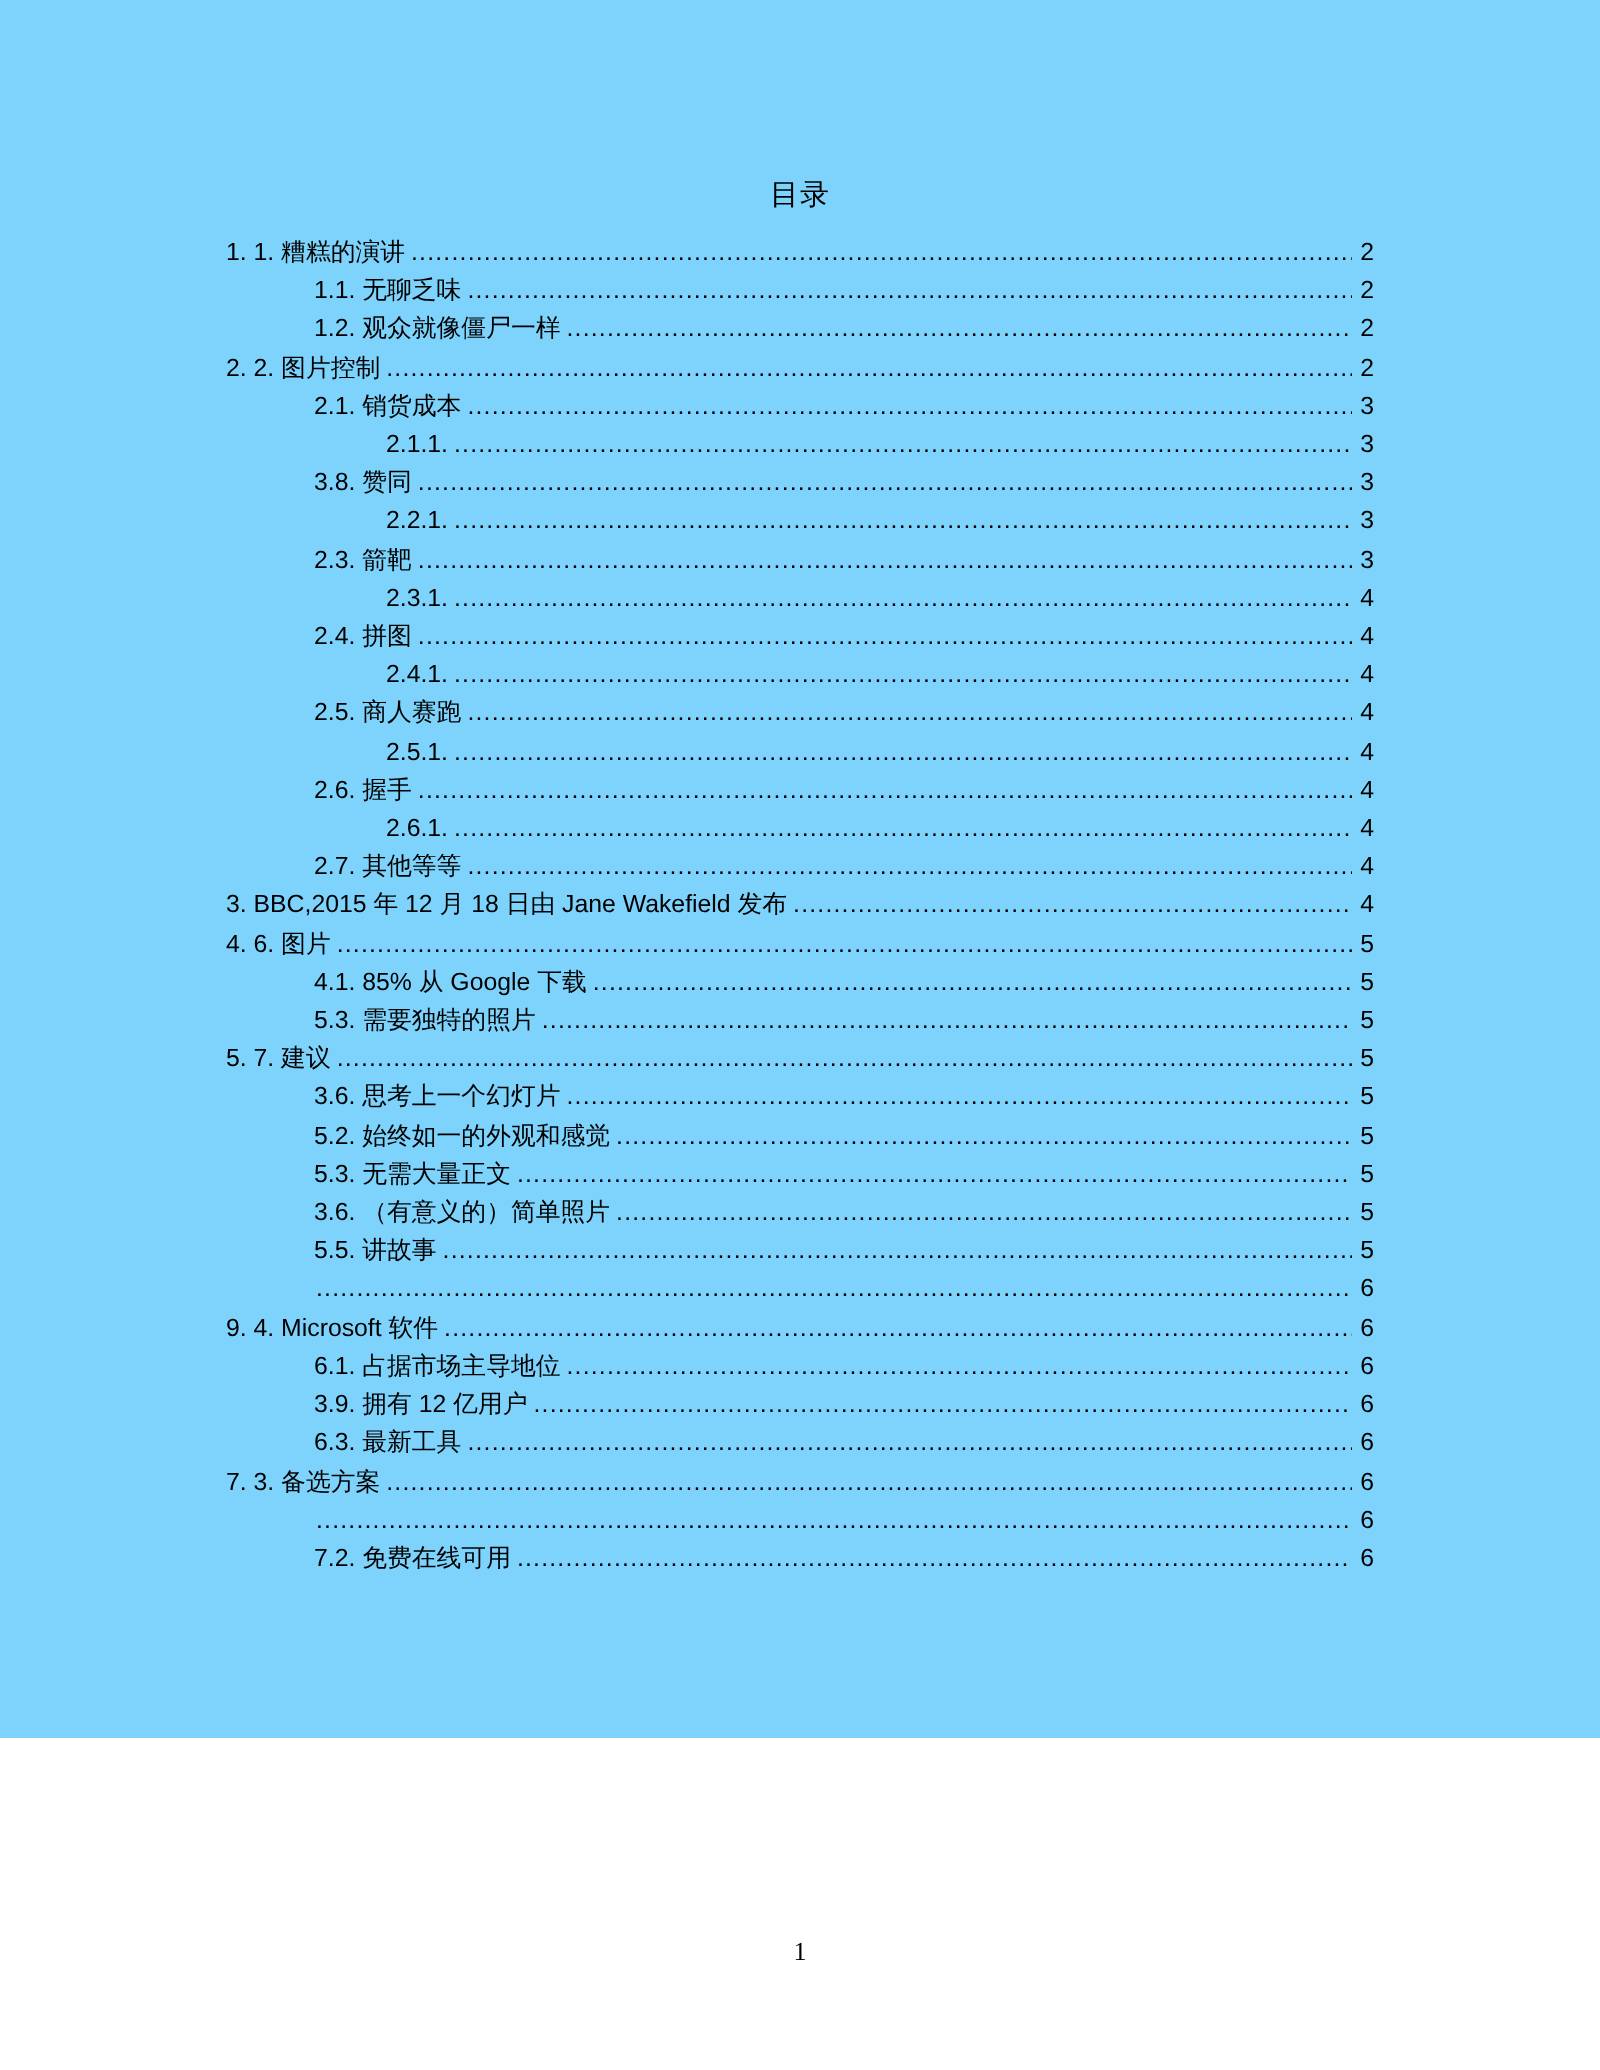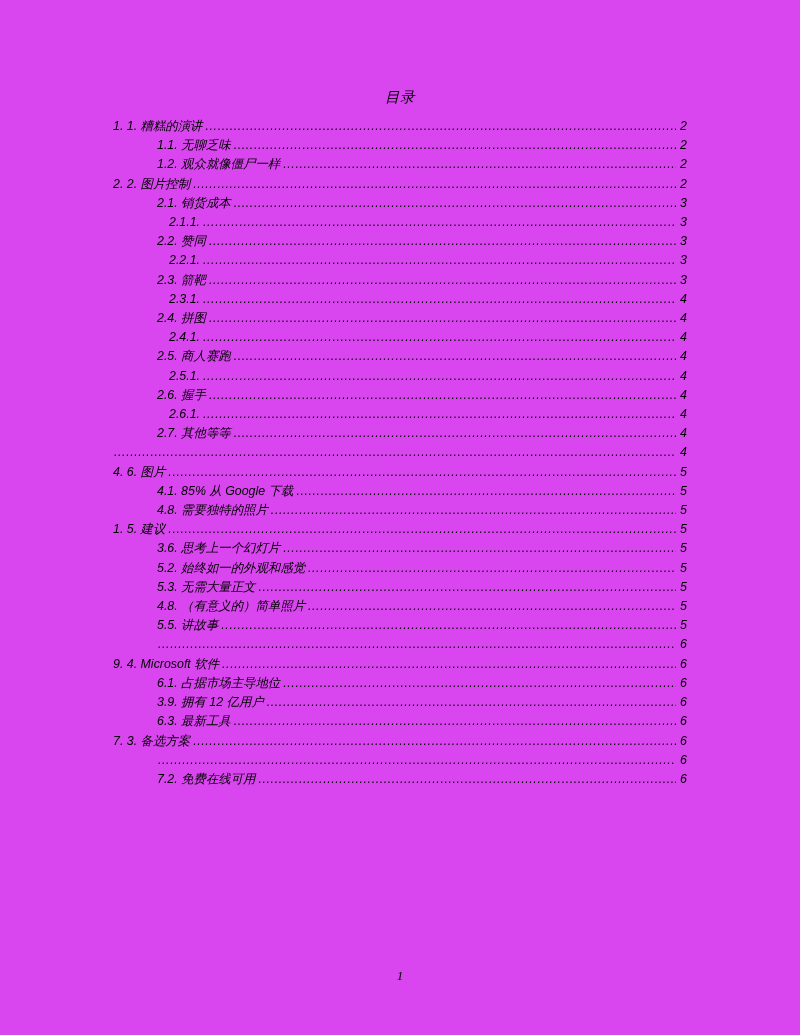--- a/index.html
+++ b/index.html
@@ -11,23 +11,22 @@
     width: 800px;
     height: 1035px;
     position: relative;
     font-family: "Liberation Serif", "DejaVu Serif", serif;
     color: #000000;
   }
   .page {
     position: absolute;
     left: 0; top: 0;
     width: 800px;
-    height: 1035px;
-    background: #d946ef;
-    font-style: italic;
+    height: 869px;
+    background: #7dd3fc;
   }
   .content {
     position: absolute;
     left: 113px;
     top: 88px;
     width: 574px;
   }
   .toc-title {
     text-align: center;
     font-size: 14.5px;
@@ -65,21 +64,21 @@
     white-space: nowrap;
   }
   .toc-entry .pageno {
     flex: 0 0 auto;
     padding-left: 2px;
     text-align: right;
     min-width: 8px;
   }
   .lvl1 { margin-left: 0px; }
   .lvl2 { margin-left: 44px; }
-  .lvl3 { margin-left: 56px; justify-content: space-between; }
+  .lvl3 { margin-left: 80px; justify-content: space-between; }
 
   .footer {
     position: absolute;
     left: 0;
     top: 968px;
     width: 800px;
     text-align: center;
     font-size: 13px;
     font-family: "Liberation Serif", serif;
   }
@@ -115,21 +114,21 @@
           <span class="label">2.1. 销货成本</span>
           <span class="leader"></span>
           <span class="pageno">3</span>
         </div>
         <div class="toc-entry lvl3">
           <span class="label">2.1.1.</span>
           <span class="leader"></span>
           <span class="pageno">3</span>
         </div>
         <div class="toc-entry lvl2">
-          <span class="label">2.2. 赞同</span>
+          <span class="label">3.8. 赞同</span>
           <span class="leader"></span>
           <span class="pageno">3</span>
         </div>
         <div class="toc-entry lvl3">
           <span class="label">2.2.1.</span>
           <span class="leader"></span>
           <span class="pageno">3</span>
         </div>
         <div class="toc-entry lvl2">
           <span class="label">2.3. 箭靶</span>
@@ -170,60 +169,61 @@
           <span class="label">2.6.1.</span>
           <span class="leader"></span>
           <span class="pageno">4</span>
         </div>
         <div class="toc-entry lvl2">
           <span class="label">2.7. 其他等等</span>
           <span class="leader"></span>
           <span class="pageno">4</span>
         </div>
         <div class="toc-entry lvl1">
+          <span class="label">3. BBC,2015 年 12 月 18 日由 Jane Wakefield 发布</span>
           <span class="leader"></span>
           <span class="pageno">4</span>
         </div>
         <div class="toc-entry lvl1">
           <span class="label">4. 6. 图片</span>
           <span class="leader"></span>
           <span class="pageno">5</span>
         </div>
         <div class="toc-entry lvl2">
           <span class="label">4.1. 85% 从 Google 下载</span>
           <span class="leader"></span>
           <span class="pageno">5</span>
         </div>
         <div class="toc-entry lvl2">
-          <span class="label">4.8. 需要独特的照片</span>
-          <span class="leader"></span>
-          <span class="pageno">5</span>
-        </div>
-        <div class="toc-entry lvl1">
-          <span class="label">1. 5. 建议</span>
+          <span class="label">5.3. 需要独特的照片</span>
+          <span class="leader"></span>
+          <span class="pageno">5</span>
+        </div>
+        <div class="toc-entry lvl1">
+          <span class="label">5. 7. 建议</span>
           <span class="leader"></span>
           <span class="pageno">5</span>
         </div>
         <div class="toc-entry lvl2">
           <span class="label">3.6. 思考上一个幻灯片</span>
           <span class="leader"></span>
           <span class="pageno">5</span>
         </div>
         <div class="toc-entry lvl2">
           <span class="label">5.2. 始终如一的外观和感觉</span>
           <span class="leader"></span>
           <span class="pageno">5</span>
         </div>
         <div class="toc-entry lvl2">
           <span class="label">5.3. 无需大量正文</span>
           <span class="leader"></span>
           <span class="pageno">5</span>
         </div>
         <div class="toc-entry lvl2">
-          <span class="label">4.8. （有意义的）简单照片</span>
+          <span class="label">3.6. （有意义的）简单照片</span>
           <span class="leader"></span>
           <span class="pageno">5</span>
         </div>
         <div class="toc-entry lvl2">
           <span class="label">5.5. 讲故事</span>
           <span class="leader"></span>
           <span class="pageno">5</span>
         </div>
         <div class="toc-entry lvl2">
           <span class="leader"></span>

